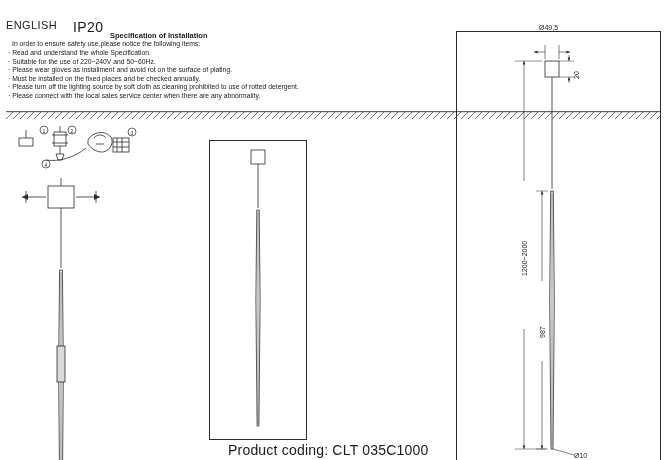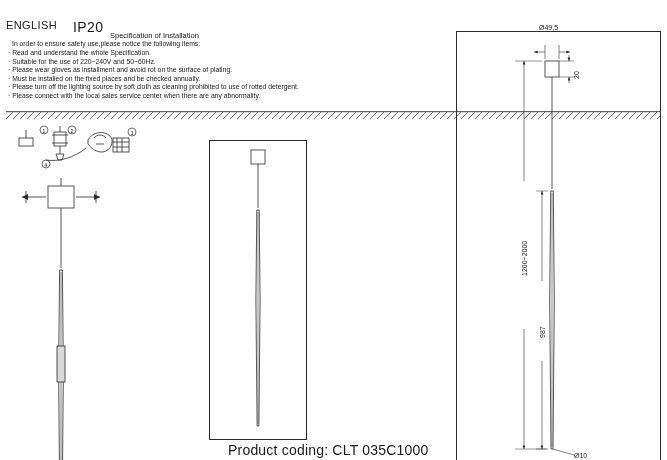--- a/index.html
+++ b/index.html
@@ -35,21 +35,21 @@
     left: 73px;
     top: 3px;
     font-size: 14px;
     letter-spacing: 0.4px;
   }
   .spec-title {
     position: absolute;
     left: 110px;
     top: 15px;
     font-size: 7.5px;
-    font-weight: normal;
+    font-weight: bold;
   }
   .spec-intro {
     position: absolute;
     left: 12px;
     top: 24px;
     font-size: 6.8px;
   }
   .spec-list {
     position: absolute;
     left: 8px;

